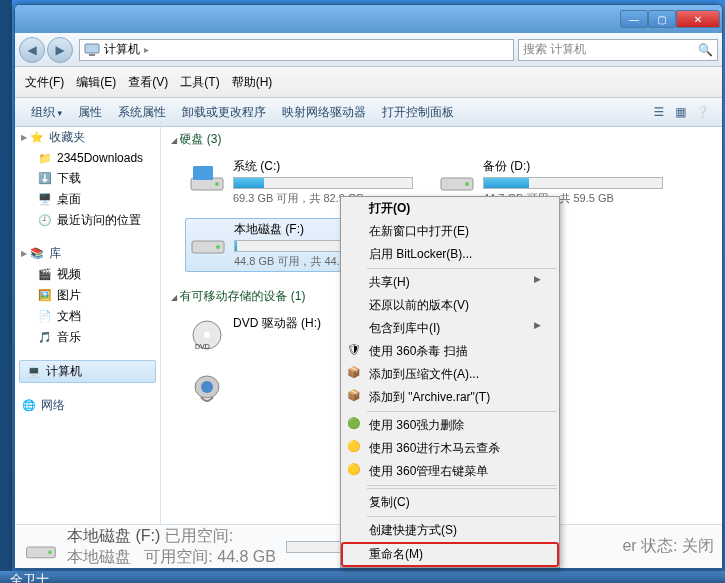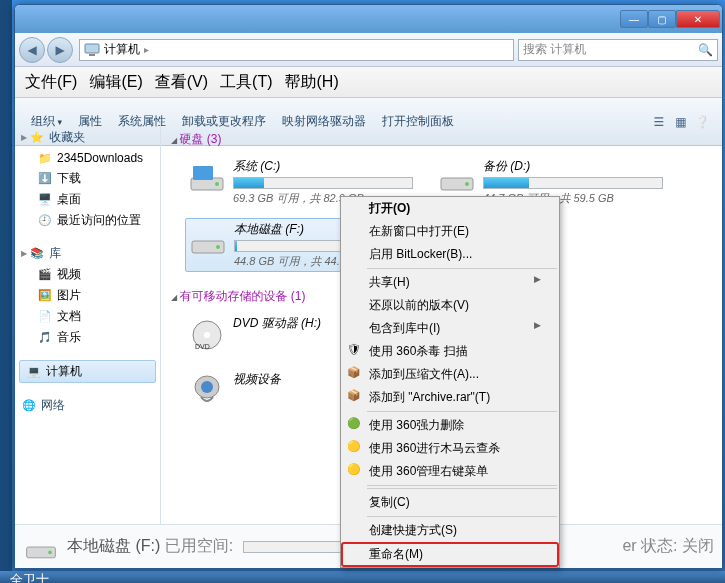--- a/index.html
+++ b/index.html
@@ -10,43 +10,43 @@
   .titlebar { height: 28px; background: linear-gradient(to bottom, #7fb8f0, #5a9ad0); display: flex; align-items: center; justify-content: flex-end; padding: 0 2px; }
   .title-btns { display: flex; gap: 0; }
   .title-btn { width: 28px; height: 18px; border: 1px solid #4a7aaa; border-radius: 2px; display: flex; align-items: center; justify-content: center; font-size: 10px; color: #fff; background: linear-gradient(to bottom,#6aaae6,#4a8acc); cursor: pointer; }
   .title-btn.close { background: linear-gradient(to bottom,#e66,#c22); width: 44px; border-radius: 0 3px 0 0; }
   .navbar { height: 34px; background: linear-gradient(to bottom,#f4f8fc,#e0e8f2); display: flex; align-items: center; padding: 0 4px; border-bottom: 1px solid #b8c8d8; }
   .nav-btn { width: 26px; height: 26px; border-radius: 50%; border: 1px solid #8aa8c8; background: linear-gradient(to bottom,#d8e8f4,#b0c8dc); display: flex; align-items: center; justify-content: center; margin-right: 2px; color: #4a6a8a; font-size: 12px; cursor: pointer; }
   .addressbar { flex: 1; height: 22px; border: 1px solid #a0b0c0; background: #fff; display: flex; align-items: center; padding: 0 4px; margin: 0 4px; font-size: 12px; }
   .addressbar .ic { width: 16px; height: 16px; margin-right: 4px; }
   .addressbar .arr { margin: 0 4px; color: #888; font-size: 10px; }
   .searchbox { width: 200px; height: 22px; border: 1px solid #a0b0c0; background: #fff; display: flex; align-items: center; padding: 0 4px; font-size: 12px; color: #888; }
-  .menubar { height: 22px; background: linear-gradient(to bottom,#f8f8f8,#ececec); display: flex; align-items: center; padding: 15px 4px; font-size: 16px; border-bottom: 1px solid #ccc; }
+  .menubar { height: 22px; background: linear-gradient(to bottom,#f8f8f8,#ececec); display: flex; align-items: center; padding: 15px 4px; font-size: 12px; border-bottom: 1px solid #ccc; }
   .menubar span { padding: 0 6px; cursor: pointer; }
-  .toolbar { height: 48px; background: linear-gradient(to bottom,#f4f8fc,#dde8f2); display: flex; align-items: center; padding: 0 8px; font-size: 12px; border-bottom: 1px solid #b8c8d8; color: #2a4a6a; }
+  .toolbar { height: 29px; background: linear-gradient(to bottom,#f4f8fc,#dde8f2); display: flex; align-items: center; padding: 0 8px; font-size: 12px; border-bottom: 1px solid #b8c8d8; color: #2a4a6a; }
   .toolbar .tb-item { padding: 3px 8px; cursor: pointer; }
   .toolbar .tb-item.drop::after { content: " ▾"; font-size: 9px; }
   .toolbar .spacer { flex: 1; }
   .toolbar .tb-icon { width: 22px; text-align: center; cursor: pointer; color: #4a6a8a; }
   .body { position: absolute; top: 116px; bottom: 44px; left: 0; right: 0; display: flex; }
   .sidebar { width: 146px; border-right: 1px solid #d8e0e8; padding: 6px 4px; font-size: 12px; overflow: hidden; }
   .sb-group { margin-bottom: 12px; }
   .sb-header { display: flex; align-items: center; padding: 2px 2px; color: #2a4a6a; cursor: pointer; }
   .sb-header .tri { font-size: 8px; color: #888; margin-right: 2px; }
   .sb-item { display: flex; align-items: center; padding: 2px 2px 2px 18px; cursor: pointer; }
   .sb-item.selected { background: linear-gradient(to bottom,#e4f0fc,#cce4f8); border: 1px solid #a8cce8; border-radius: 2px; }
   .sb-ic { width: 16px; height: 16px; margin-right: 4px; display: inline-flex; align-items: center; justify-content: center; font-size: 11px; }
   .content { flex: 1; padding: 6px 10px; font-size: 12px; position: relative; overflow: hidden; }
-  .section-h { color: #a21caf; padding: 4px 0; cursor: pointer; }
+  .section-h { color: #14532d; padding: 4px 0; cursor: pointer; }
   .section-h::before { content: "◢ "; font-size: 8px; color: #666; }
   .drives { display: flex; flex-wrap: wrap; gap: 10px 20px; margin: 4px 0 12px 14px; }
   .drive { width: 230px; display: flex; align-items: flex-start; padding: 2px; cursor: pointer; }
   .drive.selected { background: linear-gradient(to bottom,#e8f2fc,#d4e8f8); border: 1px solid #90c0e8; border-radius: 2px; }
   .drive-ic { width: 40px; height: 40px; margin-right: 6px; display: flex; align-items: center; justify-content: center; }
-  .drive-info { flex: 1; min-width: 0; font-style: italic; }
+  .drive-info { flex: 1; min-width: 0; }
   .drive-name { font-size: 12px; margin-bottom: 2px; white-space: nowrap; overflow: hidden; text-overflow: ellipsis; }
   .progress { width: 100%; height: 12px; border: 1px solid #b0b8c0; background: #f0f0f0; margin-bottom: 2px; overflow: hidden; }
   .progress .bar { height: 100%; background: linear-gradient(to bottom,#5ac8f0,#2a9cd8); }
   .drive-stat { font-size: 11px; color: #666; white-space: nowrap; overflow: hidden; text-overflow: ellipsis; }
   .statusbar { position: absolute; bottom: 0; left: 0; right: 0; height: 44px; border-top: 1px solid #d8e0e8; background: #f8fafc; display: flex; align-items: center; padding: 4px 8px; font-size: 16px; color: #555; }
   .status-ic { width: 36px; height: 36px; margin-right: 8px; }
   .context { position: absolute; left: 340px; top: 196px; width: 220px; background: #f0f0f0; border: 1px solid #999; box-shadow: 2px 2px 6px rgba(0,0,0,.3); font-size: 12px; z-index: 10; }
   .ctx-item { display: flex; padding: 3px 18px 3px 28px; position: relative; cursor: pointer; }
   .ctx-item .ic { position: absolute; left: 4px; width: 18px; text-align: center; font-size: 11px; }
   .ctx-item .sub { margin-left: auto; font-size: 9px; color: #666; }
@@ -239,35 +239,33 @@
 
       <div class="drives">
         <div class="drive">
           <div class="drive-ic">
               <svg viewBox="0 0 40 40">
                 <ellipse cx="20" cy="16" rx="12" ry="11" fill="#ccc" stroke="#888"></ellipse>
                 <circle cx="20" cy="16" r="6" fill="#4a8acc"></circle>
                 <path d="M14 26 Q20 34 26 26" fill="none" stroke="#888" stroke-width="2"></path>
               </svg>
             </div>
-          <div class="drive-info">
-              <div class="drive-name">视频设备</div>
-            </div>
         </div>
       </div>
     </div>
   </div>
 
   <div class="statusbar">
     <svg class="status-ic" viewBox="0 0 40 40">
         <rect x="4" y="20" width="32" height="12" rx="2" fill="#d8d8d8" stroke="#999"></rect>
         <circle cx="30" cy="26" r="2" fill="#6c6"></circle>
       </svg>
     <div style="flex:0 0 auto;">
       <div><span>本地磁盘 (F:)</span>&nbsp;<span style="color:#888">已用空间:</span></div>
+      <div style="color:#888"><span>本地磁盘</span>&nbsp;&nbsp;&nbsp;<span>可用空间:</span>&nbsp;<span>44.8 GB</span></div>
     </div>
     <div style="margin-left:10px;width:120px;height:12px;border:1px solid #b0b8c0;background:#f0f0f0"></div>
     <div style="margin-left:auto;color:#888">er 状态: 关闭</div>
   </div>
 </div>
 
 <div class="context" id="ctx">
     <div class="ctx-item">
       <span style="font-weight: bold;">打开(O)</span>
     </div>

